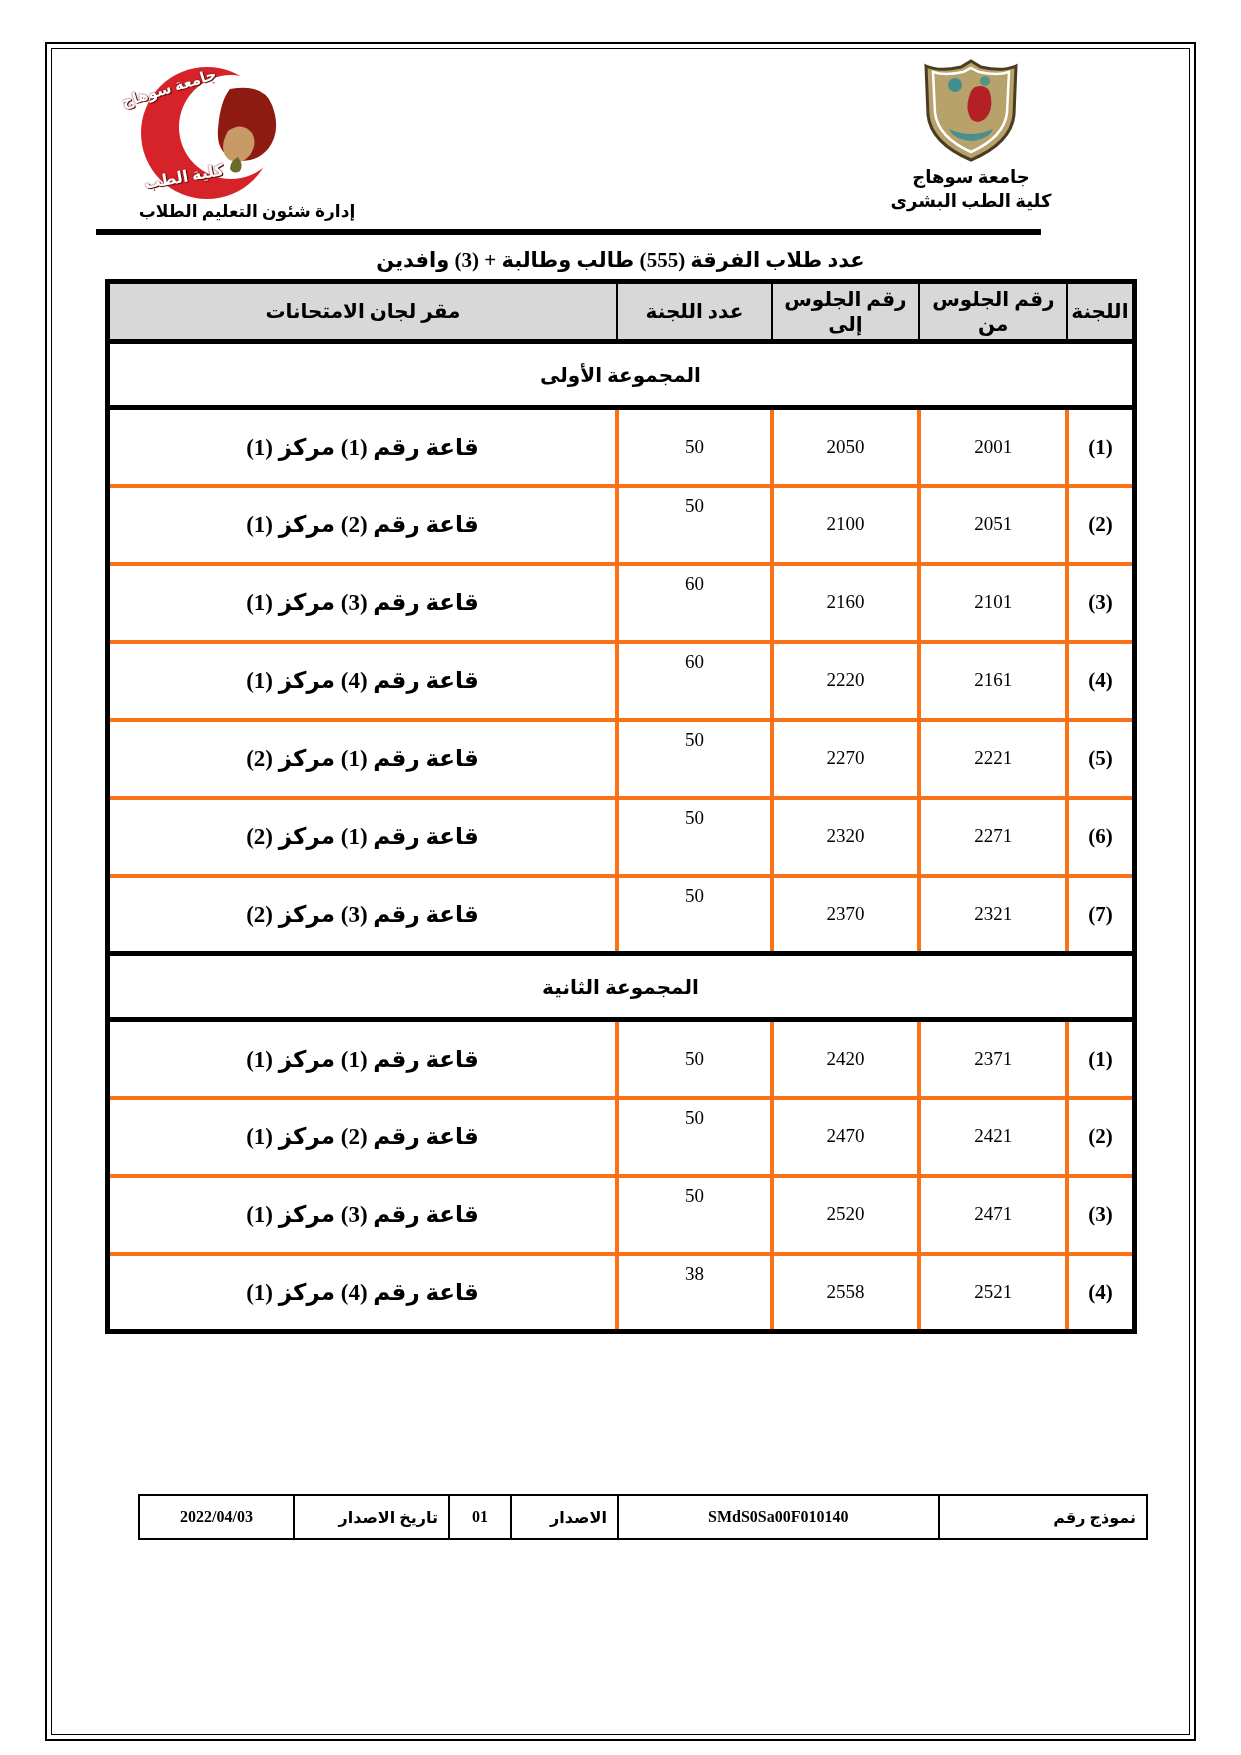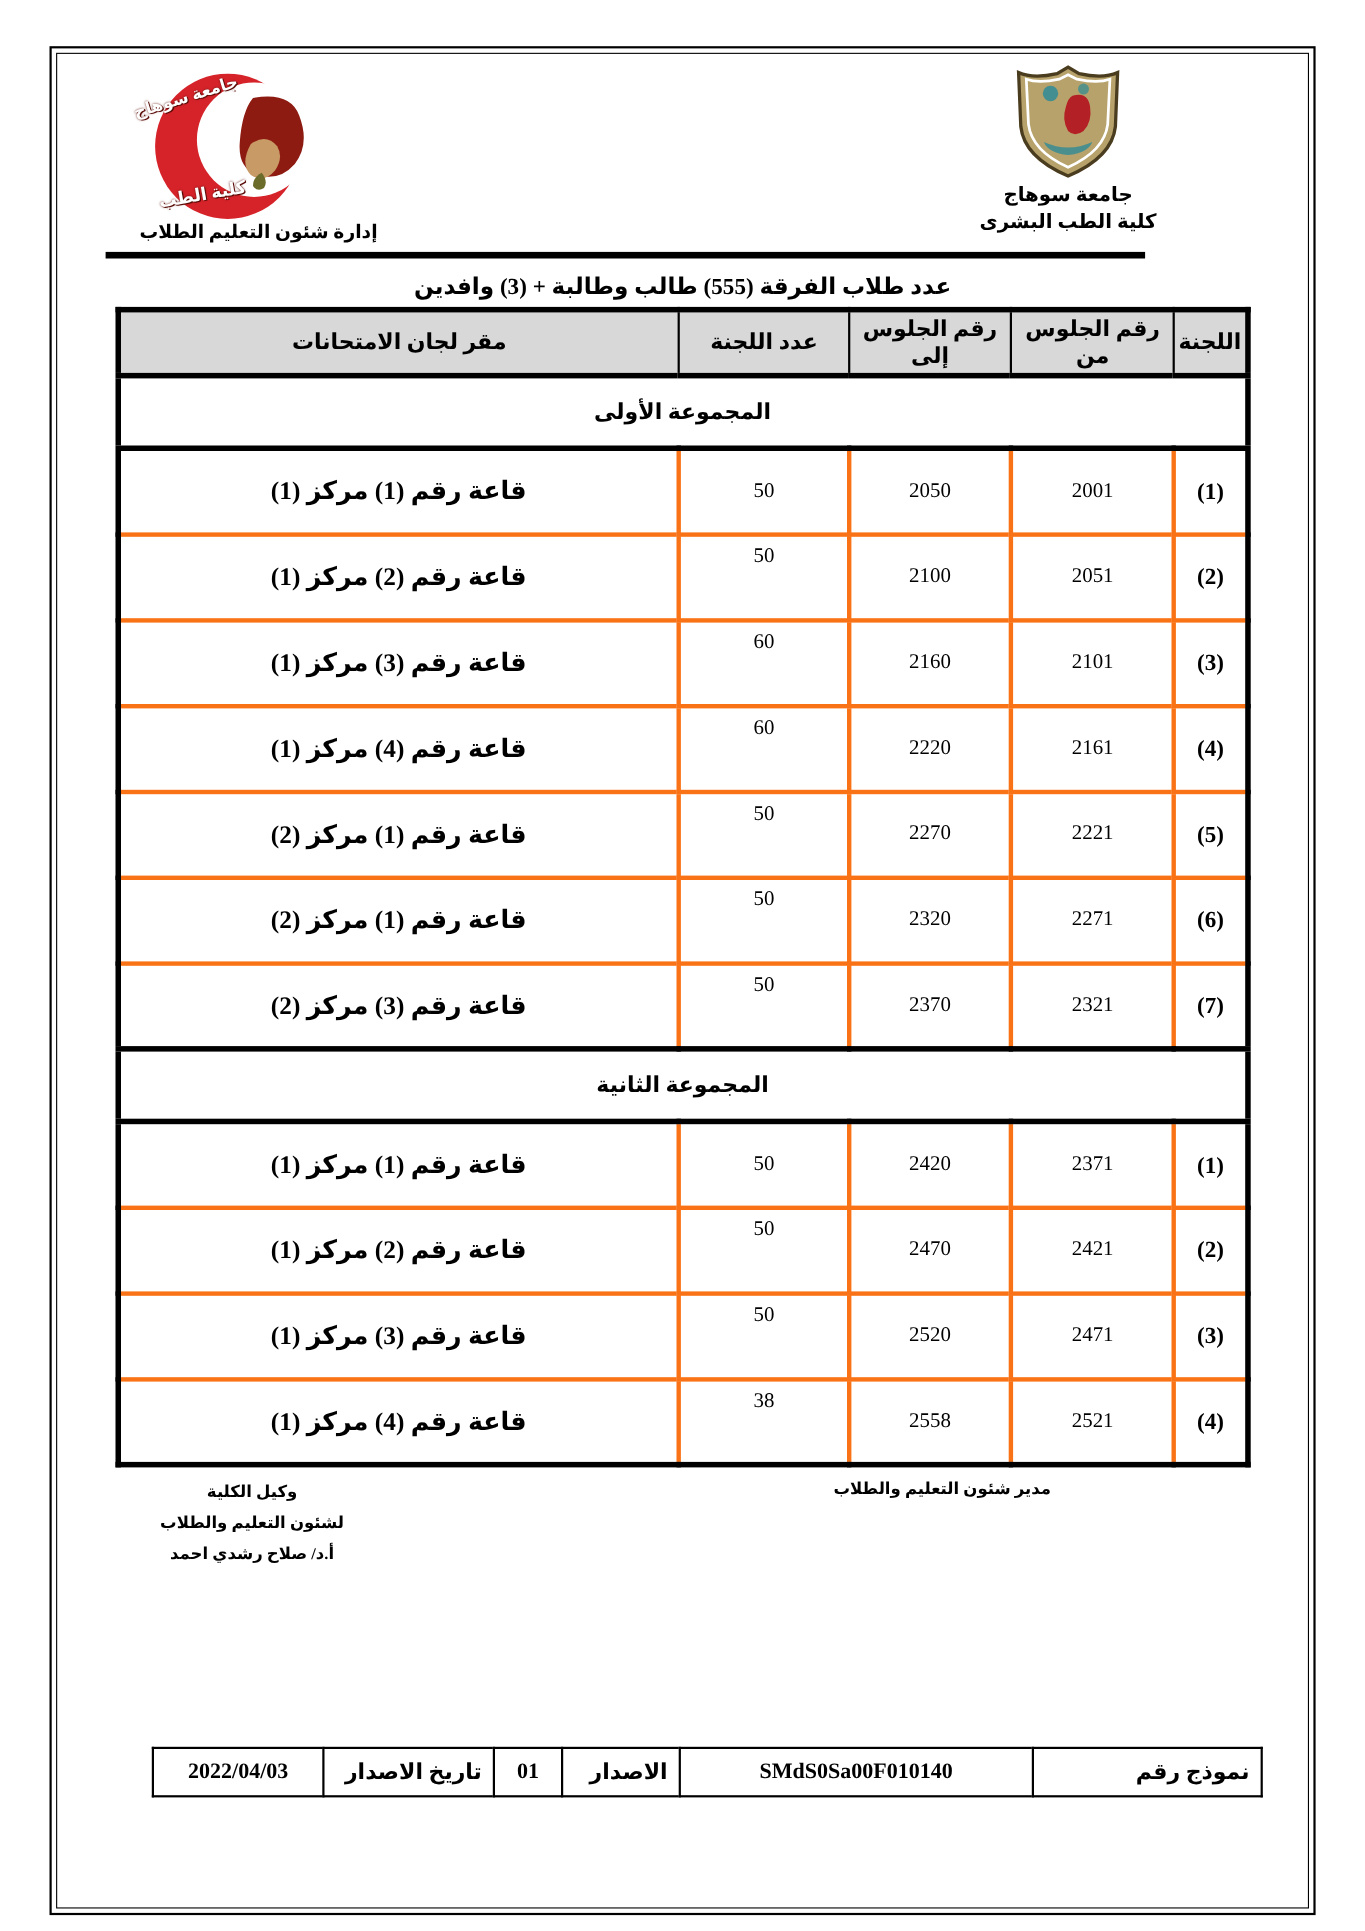--- a/index.html
+++ b/index.html
@@ -23,21 +23,21 @@
     position:absolute;left:68px;top:30px;transform:rotate(-17deg);
     font-weight:bold;font-size:15px;color:#fff;
     text-shadow:0 0 2px #5a0d08,1px 1px 0 #5a0d08;white-space:nowrap;
   }
   .crescent-text-bottom{
     position:absolute;left:92px;top:118px;transform:rotate(-10deg);
     font-weight:bold;font-size:16px;color:#fff;
     text-shadow:0 0 2px #5a0d08,1px 1px 0 #5a0d08;white-space:nowrap;
   }
   .left-caption{
-    position:absolute;left:68px;top:152px;width:230px;
+    position:absolute;left:80px;top:152px;width:230px;
     font-weight:bold;font-size:17px;text-align:center;direction:rtl;
   }
   .right-org{
     position:absolute;right:118px;top:8px;width:200px;text-align:center;direction:rtl;
   }
   .right-org .shield-wrap{height:108px;}
   .right-org .org-line{font-weight:bold;font-size:18px;line-height:1.35;}
   
   .rule{height:6px;background:#000;width:945px;margin:0 0 0 44px;}
   
@@ -75,21 +75,21 @@
   .sig-left{font-weight:bold;font-size:15px;text-align:center;line-height:1.85;direction:rtl;}
   .sig-right{font-weight:bold;font-size:15px;direction:rtl;}
   
   .spacer{height:160px;}
   table.footer{
     width:1010px;margin-left:86px;border-collapse:collapse;direction:rtl;
     table-layout:fixed;
   }
   table.footer td{
     border:2px solid #000;height:44px;vertical-align:middle;
-    font-weight:bold;font-size:20px;padding:2px 10px;
+    font-weight:bold;font-size:16px;padding:2px 10px;
   }
   td.f-label{text-align:right;}
   td.f-center{text-align:center;}
   td.f-code{text-align:center;font-size:20px;margin-top:12px;}
 </style>
 </head>
 <body>
 
 <div class="frame">
   <div class="frame-inner">
@@ -229,28 +229,20 @@
             <tr class="data-row">
               <td class="committee">(4)</td>
               <td class="num seat">2521</td>
               <td class="num seat">2558</td>
               <td class="num count">38</td>
               <td class="loc">قاعة رقم (4) مركز (1)</td>
             </tr>
           </tbody>
       </table>
 
-      <div class="signatures">
-        <div class="sig-left">
-          <div>وكيل الكلية</div>
-          <div>لشئون التعليم والطلاب</div>
-          <div>أ.د/ صلاح رشدي احمد</div>
-        </div>
-        <div class="sig-right">مدير شئون التعليم والطلاب</div>
-      </div>
     </div>
 
     <div class="spacer"></div>
 
     <table class="footer">
       <colgroup>
         <col style="width:19.5%">
         <col style="width:30.0%">
         <col style="width:10.0%">
         <col style="width:5.8%">

